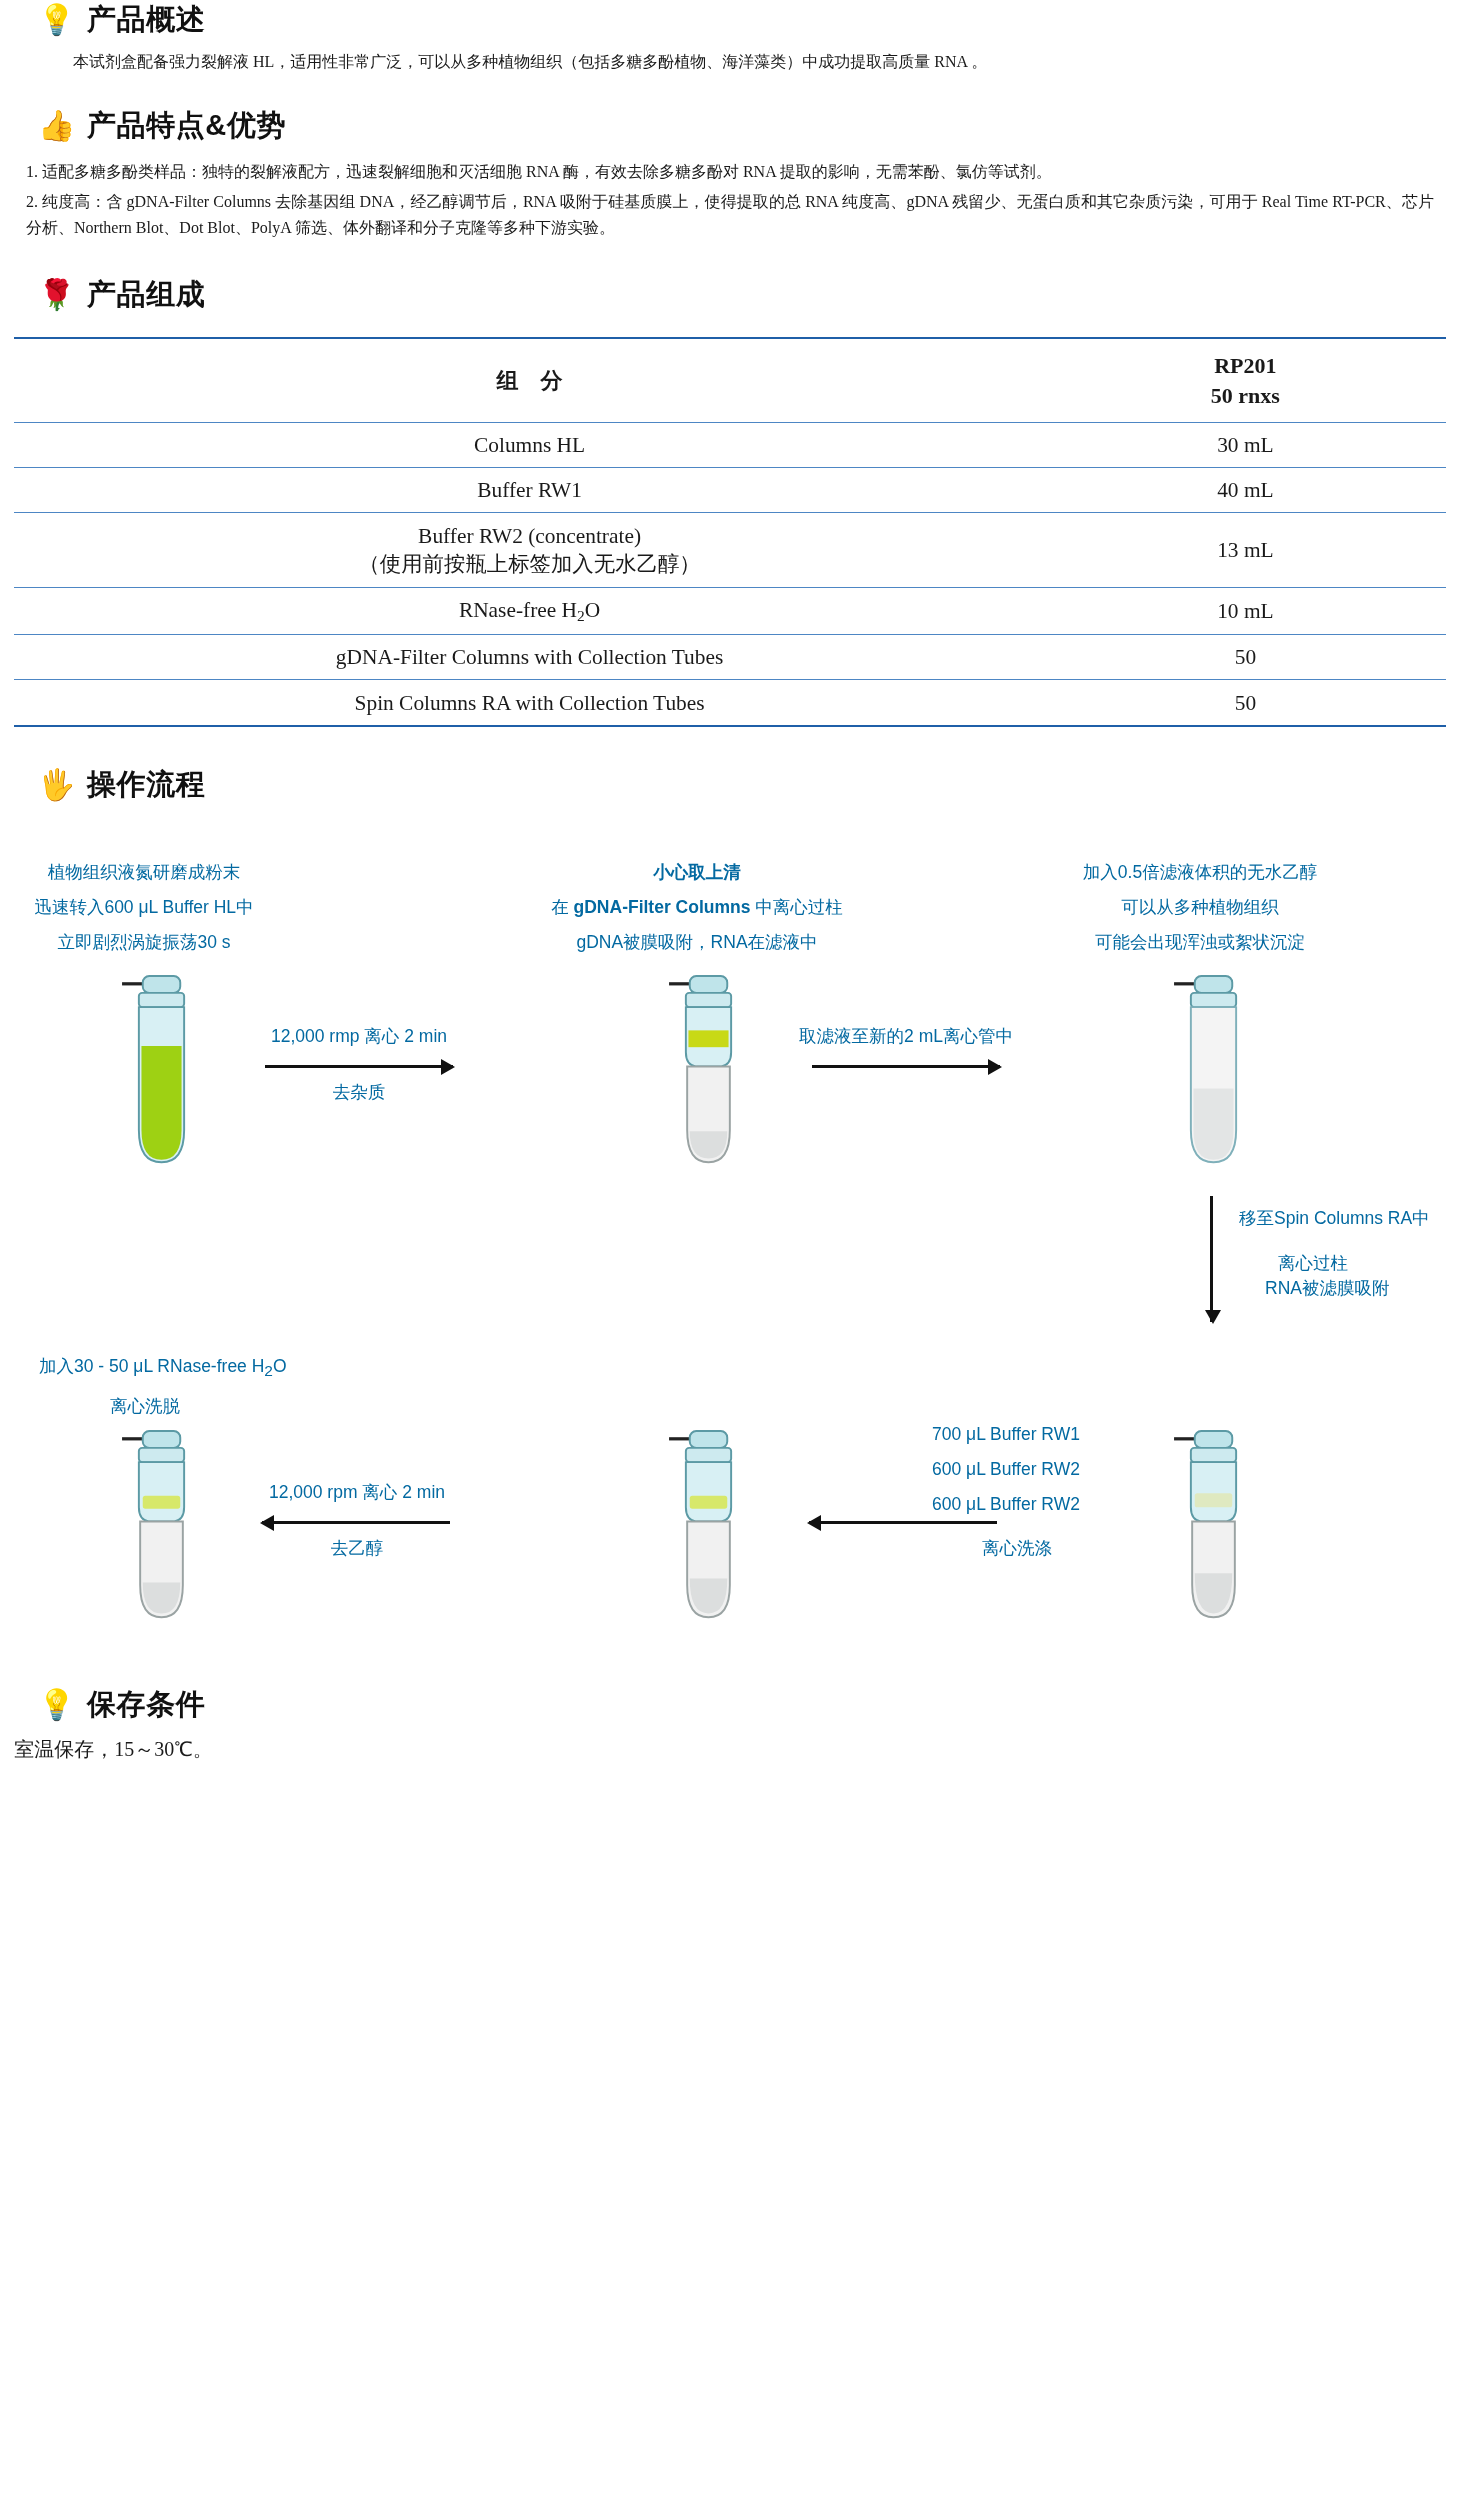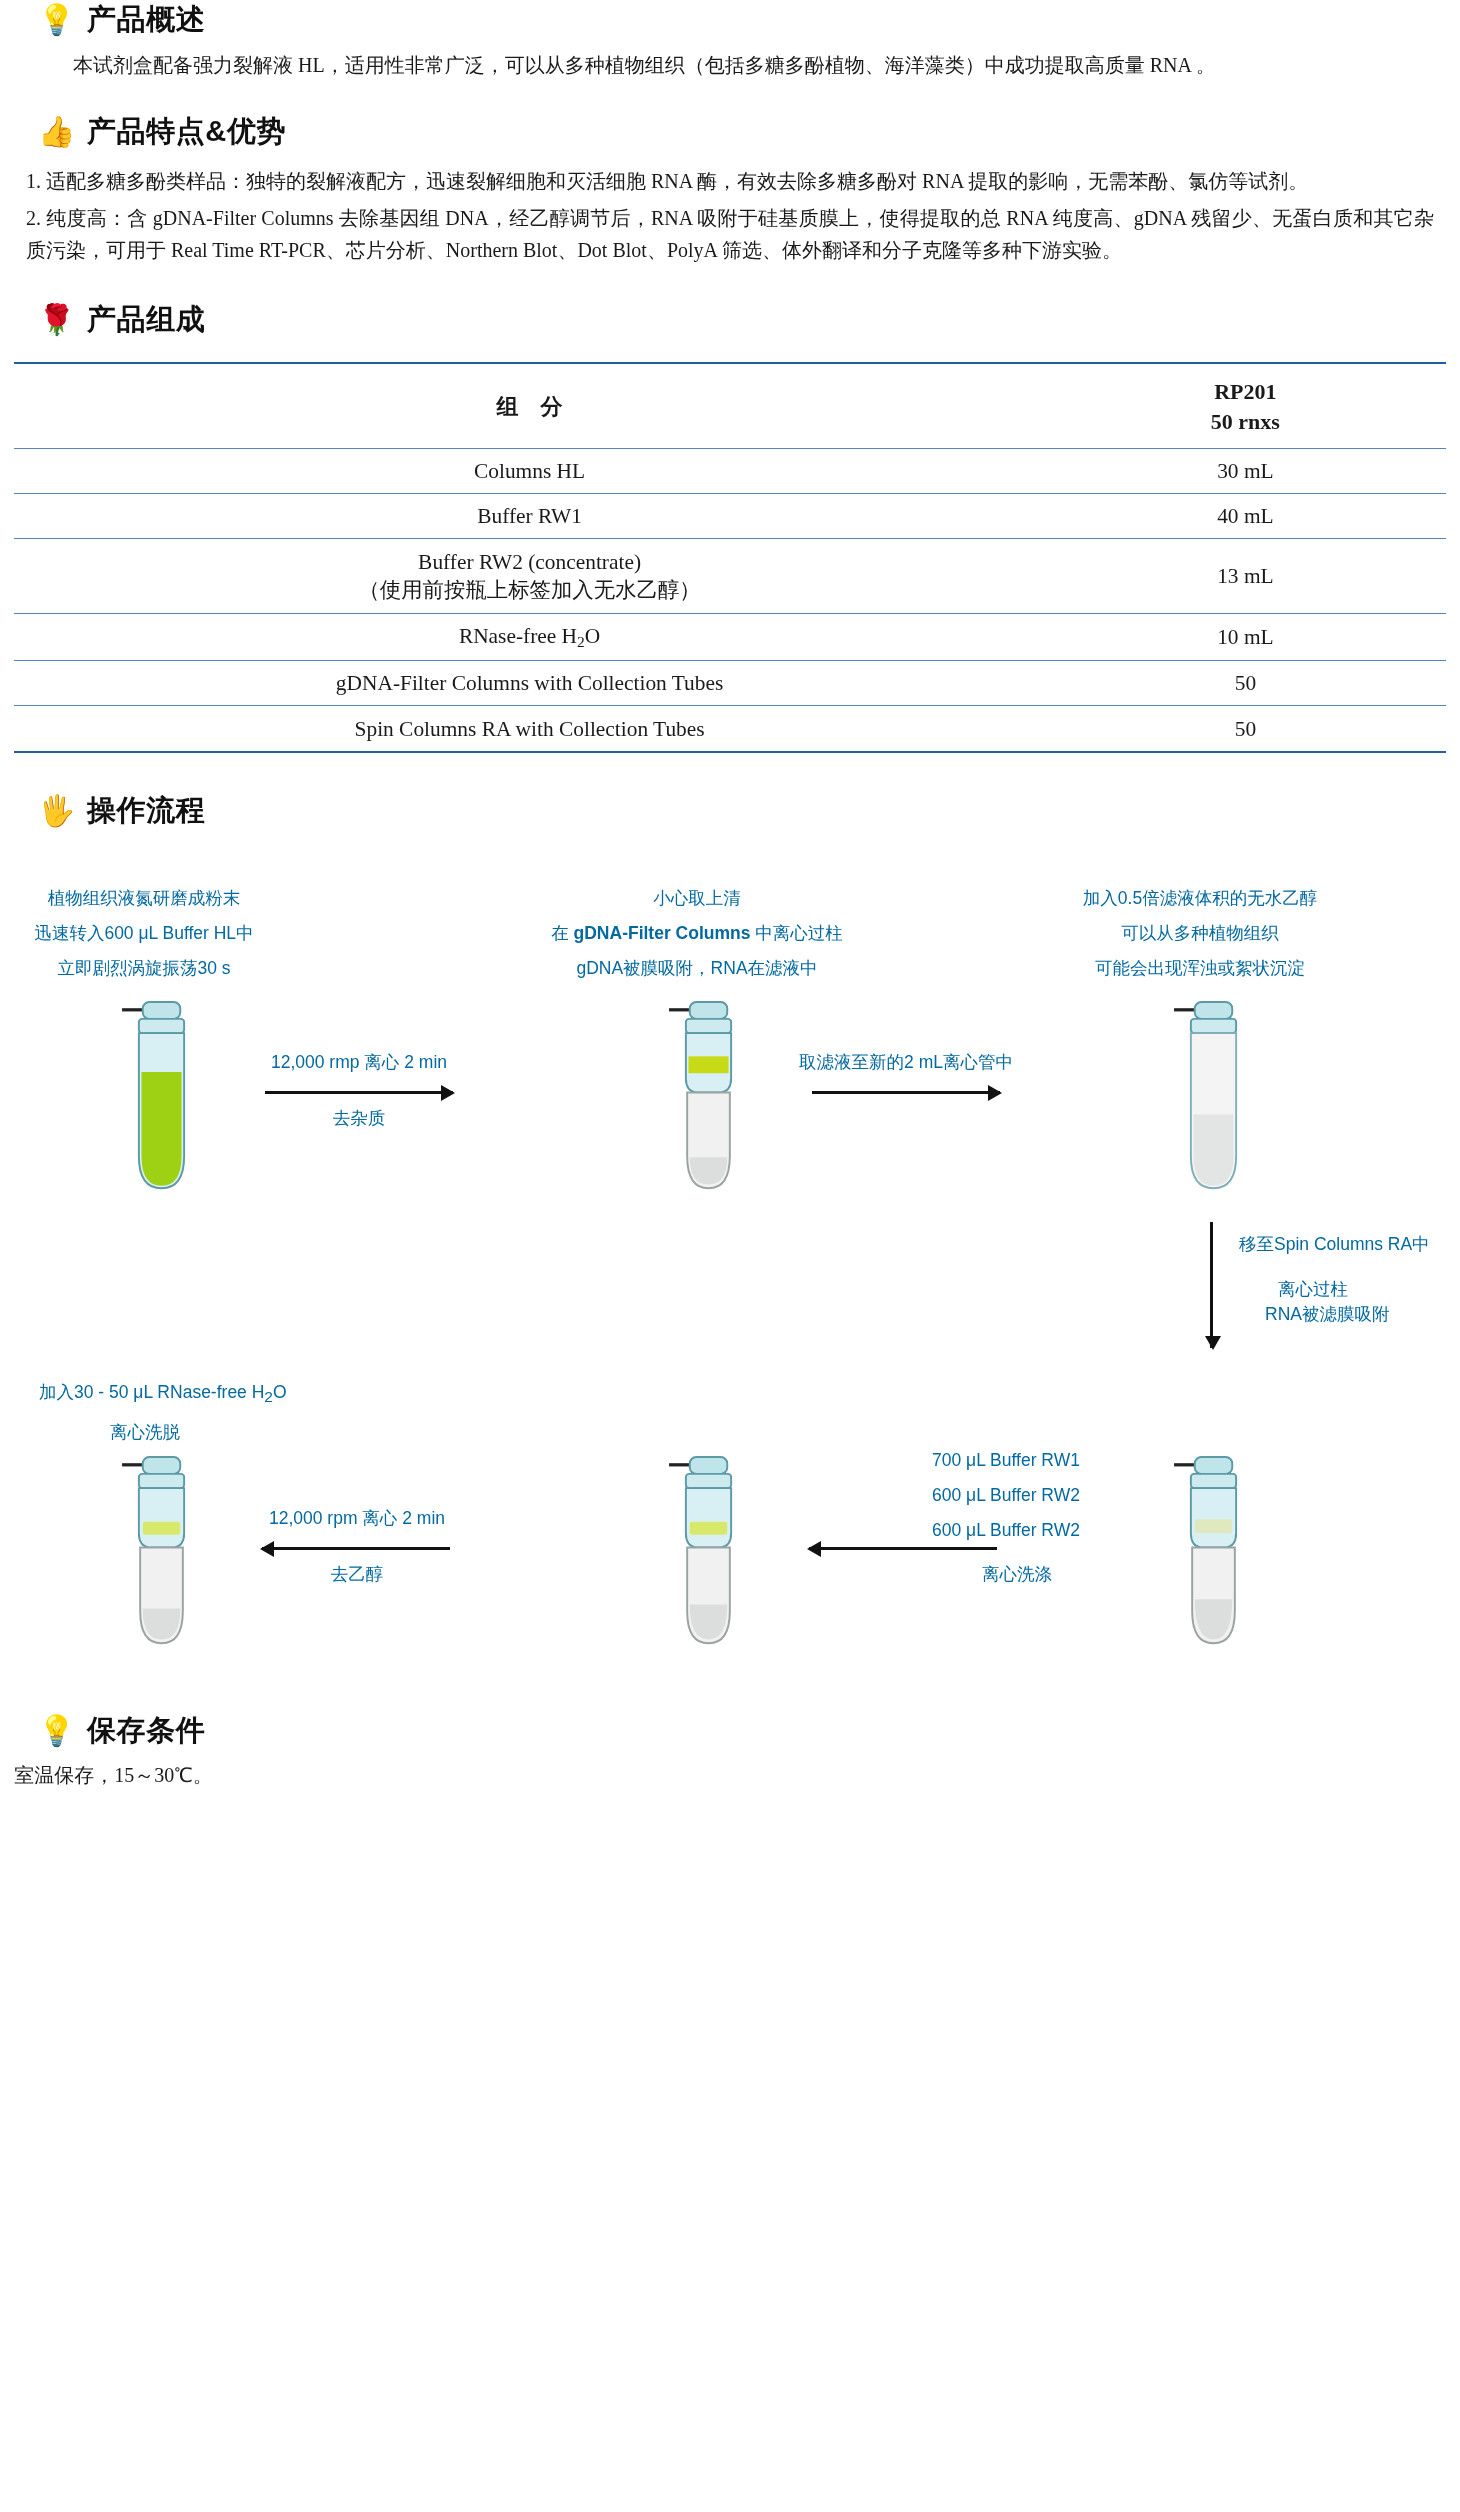--- a/index.html
+++ b/index.html
@@ -20,21 +20,21 @@
   }
   .sec-head .glyph { font-size:30px; line-height:1; }
   .sec-head .txt {
     font-family:"Liberation Sans", sans-serif;
     font-size:29px; font-weight:bold; letter-spacing:0.6px;
     color:#111;
   }
 
   
   .para {
-    font-size:20px;
+    font-size:16px;
     line-height:1.62;
     margin:9px 26px 0 26px;
     text-align:justify;
     text-justify:inter-ideograph;
   }
   .para.indent { text-indent:47px; }
   .para.tight { margin-top:3.9px; }
 
   
   .tbl-wrap { margin:22px 14.2px 0 14.2px; }
@@ -179,21 +179,21 @@
     <span class="glyph">🖐</span>
     <span class="txt">操作流程</span>
   </div>
 
   <div class="flow">
 
     <div class="flow-txt c" style="left:144px; top:32px;">植物组织液氮研磨成粉末</div>
     <div class="flow-txt c" style="left:144px; top:67px;">迅速转入600 μL Buffer HL中</div>
     <div class="flow-txt c" style="left:144px; top:102px;">立即剧烈涡旋振荡30 s</div>
 
-    <div class="flow-txt c" style="left:697px; top:32px;">小心取上清</div>
+    <div class="flow-txt c" style="left:697px; top:32px;font-weight:bold;">小心取上清</div>
     <div class="flow-txt c" style="left:697px; top:67px;"><span>在 </span><b>gDNA-Filter Columns</b><span> 中离心过柱</span></div>
     <div class="flow-txt c" style="left:697px; top:102px;">gDNA被膜吸附，RNA在滤液中</div>
 
     <div class="flow-txt c" style="left:1200px; top:32px;">加入0.5倍滤液体积的无水乙醇</div>
     <div class="flow-txt c" style="left:1200px; top:67px;">可以从多种植物组织</div>
     <div class="flow-txt c" style="left:1200px; top:102px;">可能会出现浑浊或絮状沉淀</div>
 
     <div class="tube" style="left:113px; top:141px;">
       <svg width="97" height="214" viewBox="0 0 150 330">
         <line x1="14" y1="24" x2="50" y2="24" stroke="#222" stroke-width="5"></line>

